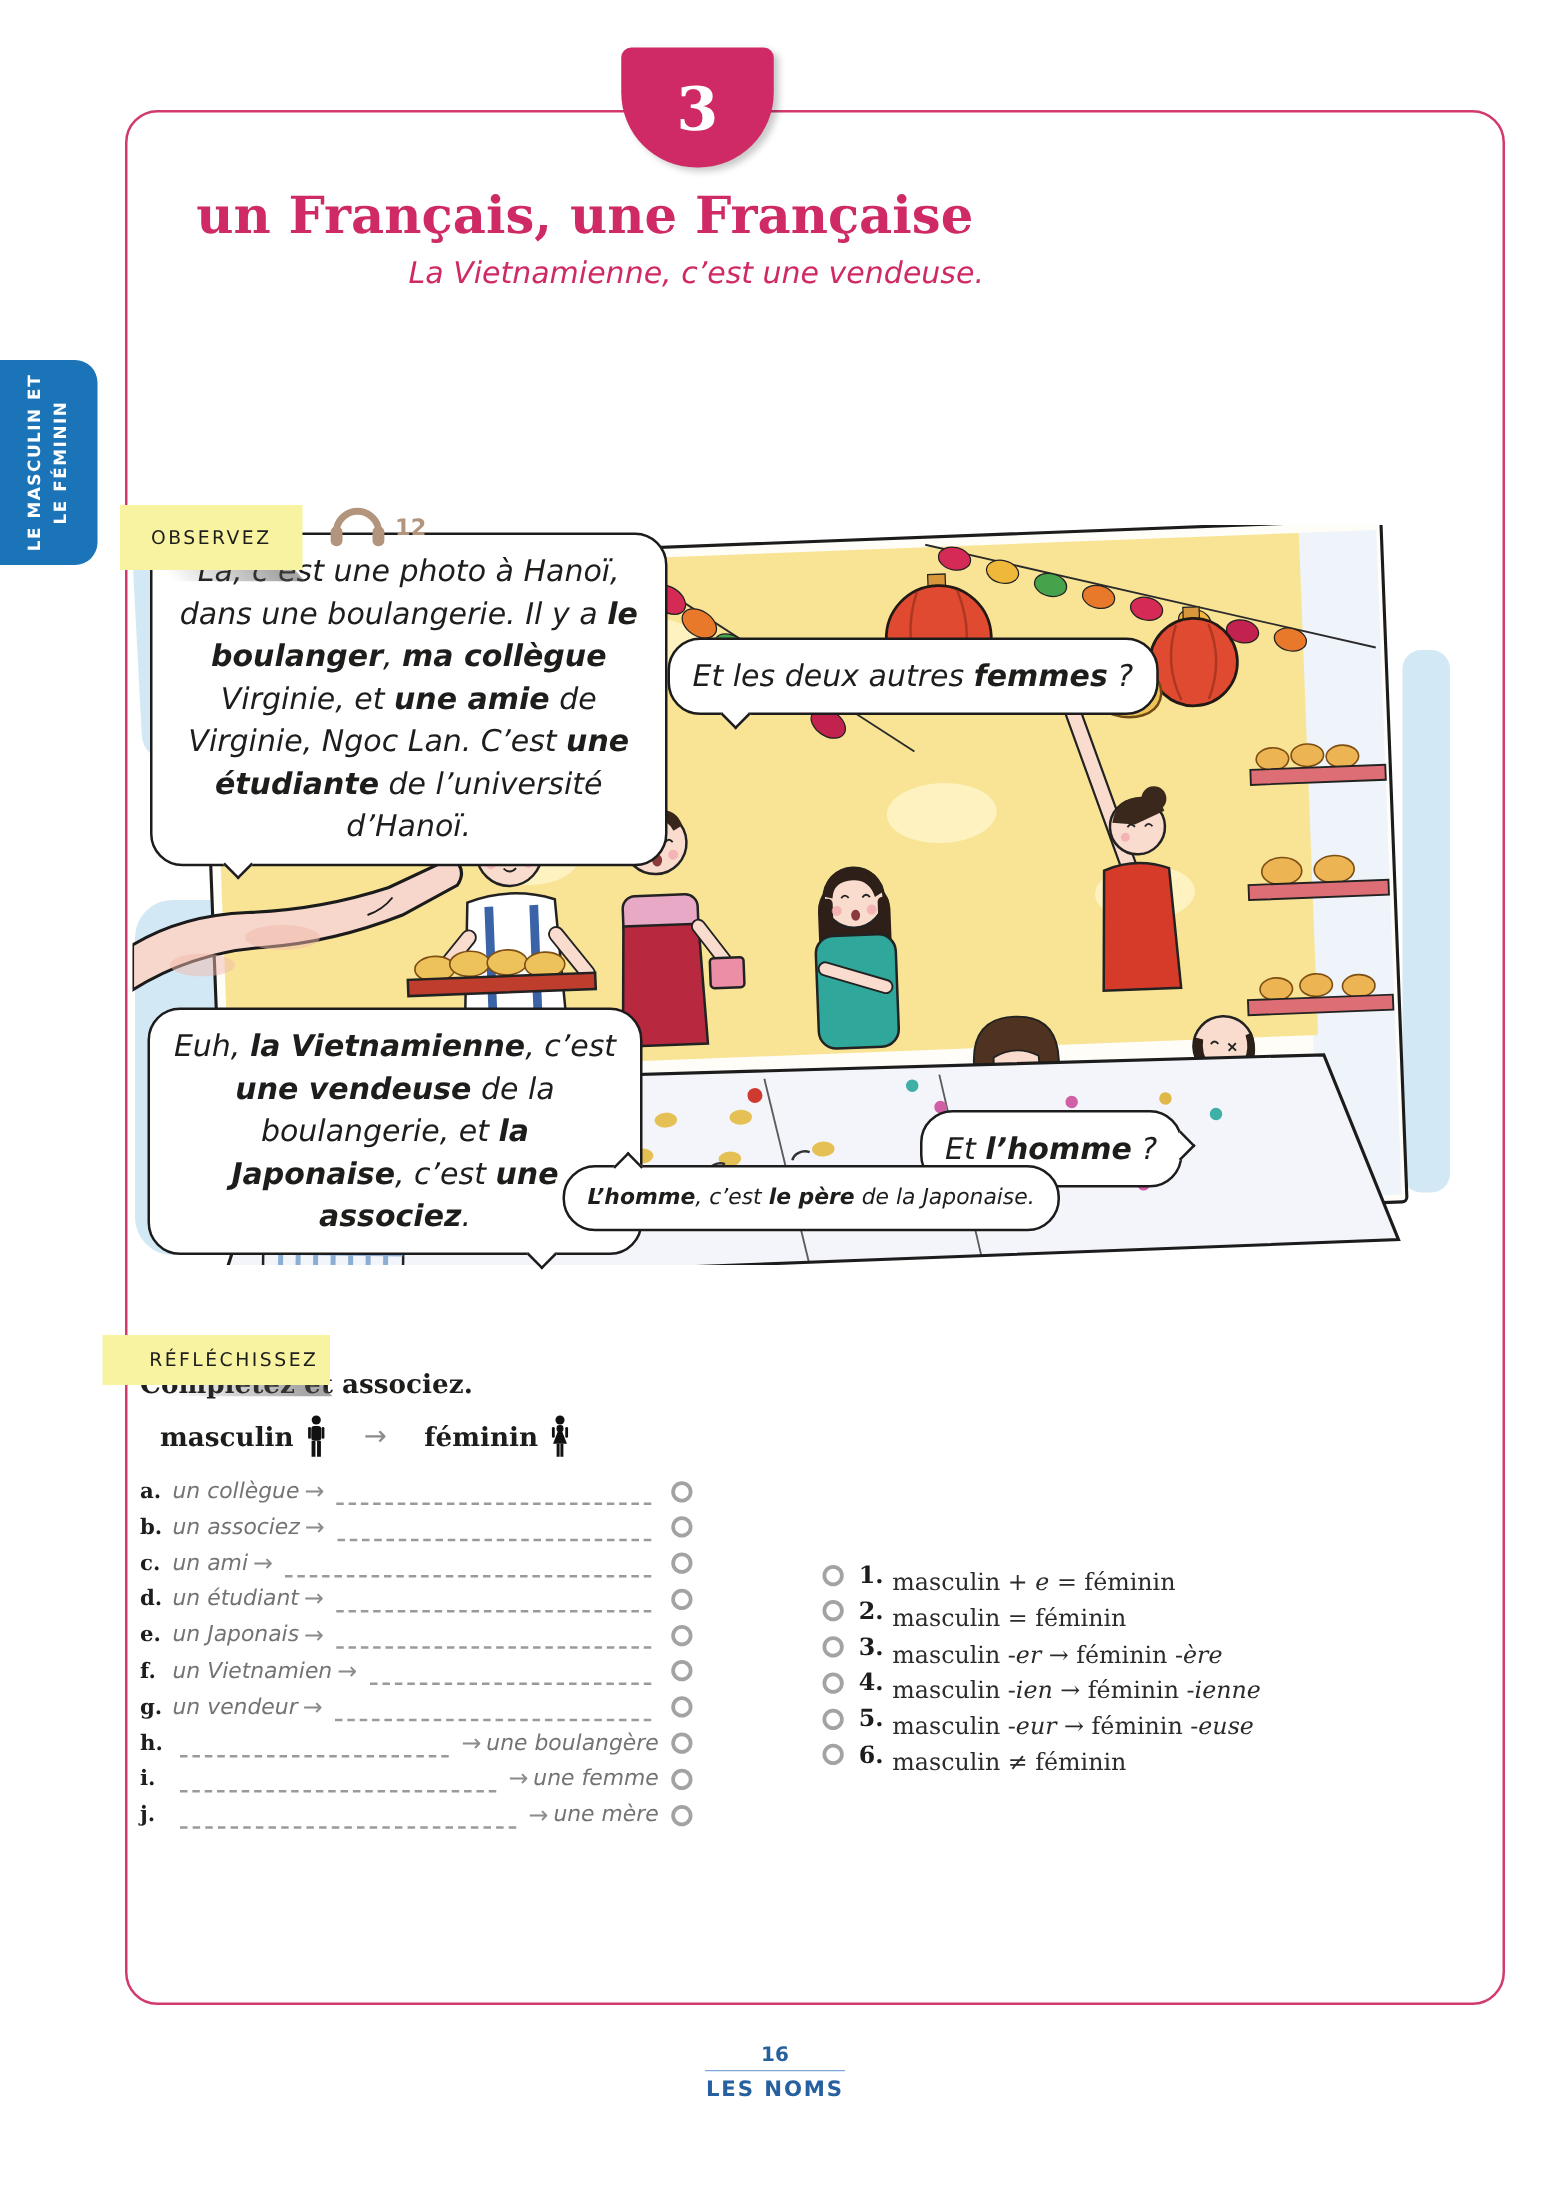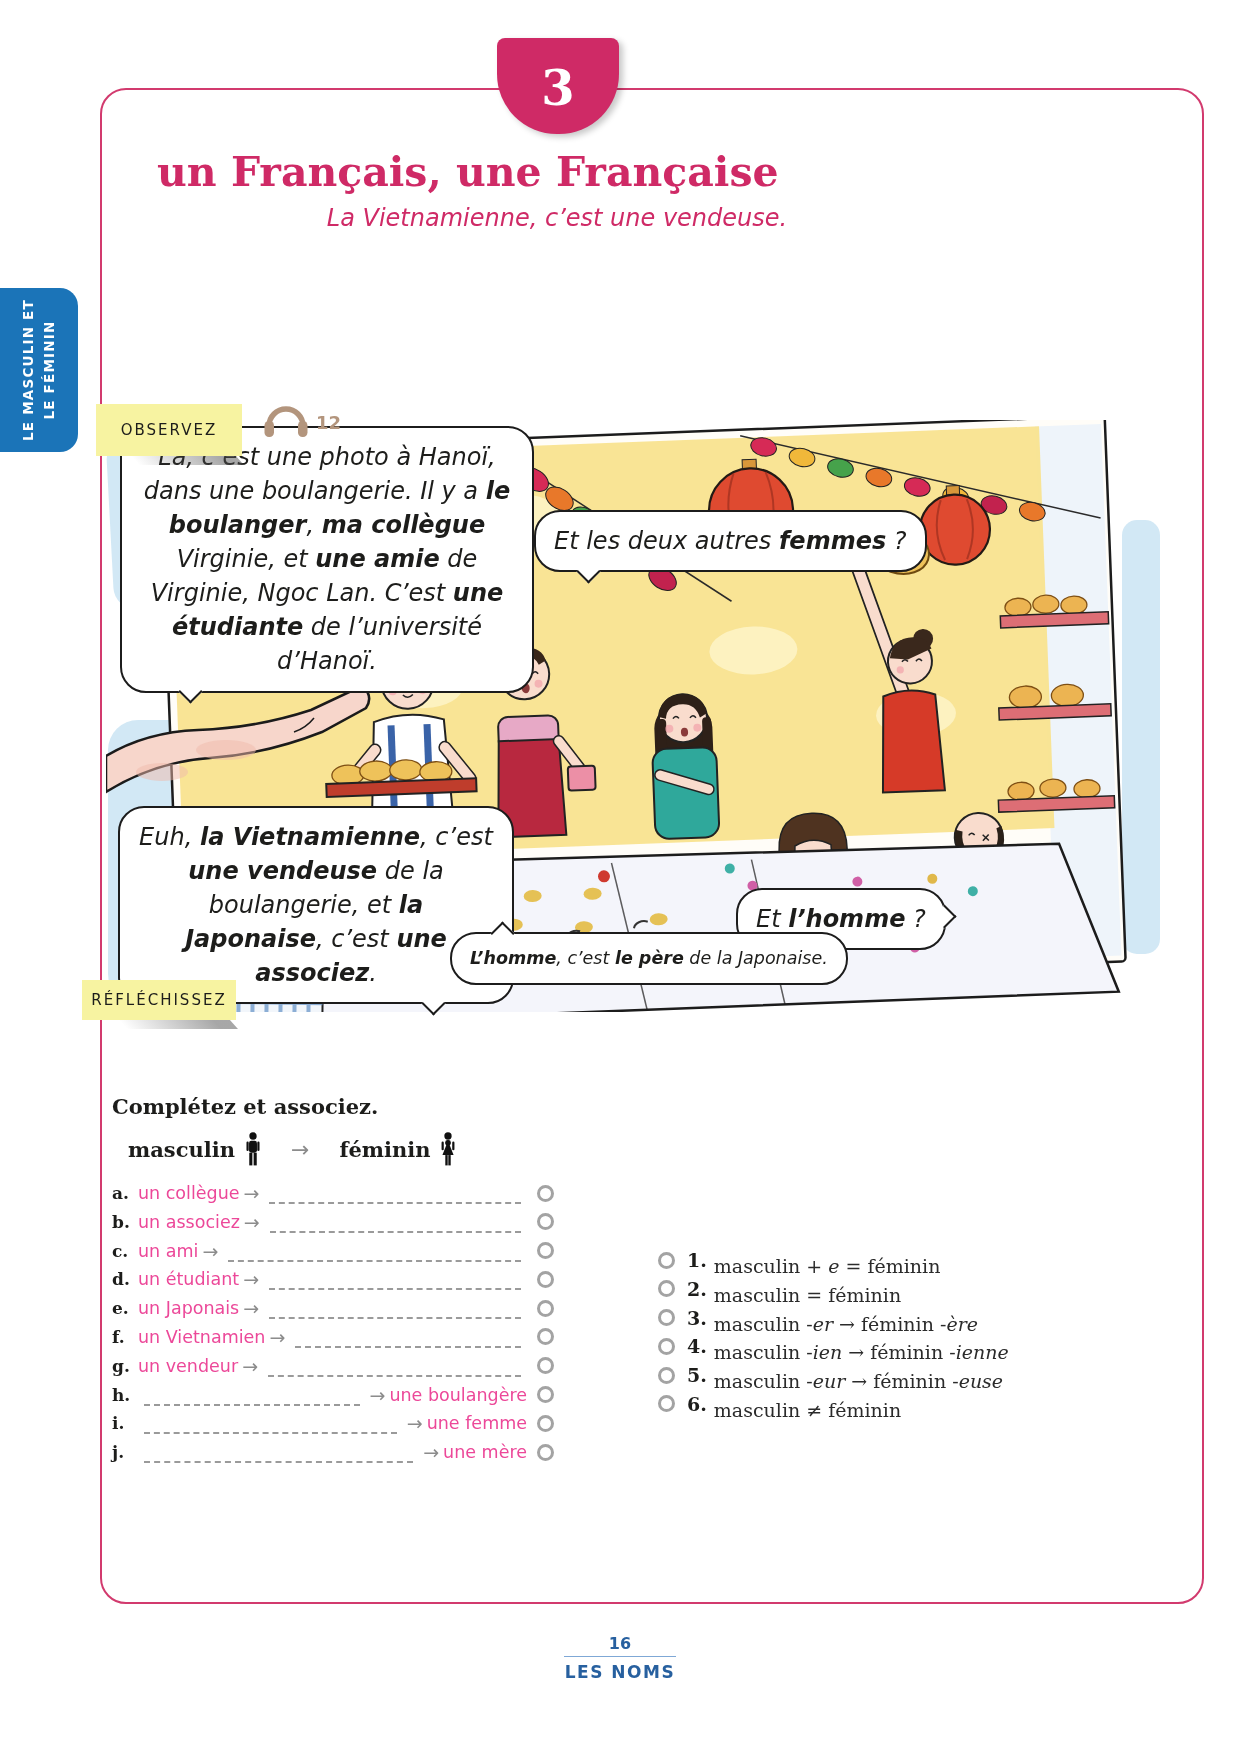--- a/index.html
+++ b/index.html
@@ -26,21 +26,21 @@
                  white-space:nowrap;text-align:center;color:#fff;font-weight:bold;font-size:13.5px;
                  letter-spacing:1.2px;line-height:1.55;}
 
   
   .tag{position:absolute;background:#f7f3a1;display:flex;align-items:center;justify-content:center;
        font-size:15px;letter-spacing:2px;color:#1d1d1b;z-index:5;}
   .tag::after{content:"";position:absolute;bottom:-9px;right:-2px;width:72%;height:9px;
        background:linear-gradient(90deg,rgba(120,120,120,0) 0%,rgba(80,80,80,.5) 85%);
        transform:skewX(42deg);transform-origin:bottom right;}
   .tag-observez{left:96px;top:404px;width:146px;height:52px;}
-  .tag-reflechissez{left:82px;top:980px;width:154px;height:40px;}
+  .tag-reflechissez{left:82px;top:1068px;width:154px;height:40px;padding-left:28px;}
 
   
   .audio{position:absolute;left:262px;top:394px;display:flex;align-items:center;gap:6px;z-index:5;}
   .audio .num{color:#b3957d;font-weight:bold;font-size:18px;margin-top:10px;}
 
   
   .illustration{position:absolute;left:106px;top:420px;width:1058px;height:592px;}
   .illustration svg{position:absolute;left:0;top:0;}
   .bubble{position:absolute;background:#fff;border:2.3px solid #1c1c1c;border-radius:26px;
           padding:12px 18px;font-style:italic;font-size:24px;line-height:1.42;color:#1d1d1b;
@@ -61,21 +61,21 @@
 
   
   .ex-heading{position:absolute;left:112px;top:1094px;font-family:"DejaVu Serif",serif;
               font-weight:bold;font-size:21px;}
   .gender-header{position:absolute;left:128px;top:1132px;display:flex;align-items:center;gap:10px;}
   .gender-header .glabel{font-family:"DejaVu Serif",serif;font-weight:bold;font-size:21px;}
   .gender-header .garrow{color:#8c8c8c;font-size:22px;margin:0 20px;}
   .ex-list{position:absolute;left:112px;top:1182px;width:442px;}
   .ex-row{display:flex;align-items:center;height:22px;margin-bottom:6.8px;}
   .ex-letter{font-family:"DejaVu Serif",serif;font-weight:bold;font-size:17px;width:26px;flex:none;}
-  .ex-word{font-size:17.5px;color:#ec4899;white-space:nowrap;}
+  .ex-word{font-style:italic;font-size:17.5px;color:#737373;white-space:nowrap;}
   .ex-arrow{color:#8c8c8c;font-size:19px;margin:0 4px;flex:none;}
   .ex-dots{flex:1;border-bottom:2px dashed #9a9a9a;height:14px;margin:0 6px 0 6px;align-self:flex-end;}
   .ring{width:11px;height:11px;border:3.5px solid #a3a3a3;border-radius:50%;background:#fff;
         flex:none;margin-left:10px;}
   .rules{position:absolute;left:658px;top:1249px;}
   .rule-row{display:flex;align-items:center;height:22px;margin-bottom:6.8px;}
   .rule-row .ring{margin-left:0;margin-right:12px;}
   .rule-num{font-family:"DejaVu Serif",serif;font-weight:bold;font-size:19px;margin-right:7px;}
   .rule-text{font-family:"DejaVu Serif",serif;font-size:19px;color:#2b2b2b;white-space:nowrap;margin-top:12px;}
   .rule-text i{font-style:italic;}

